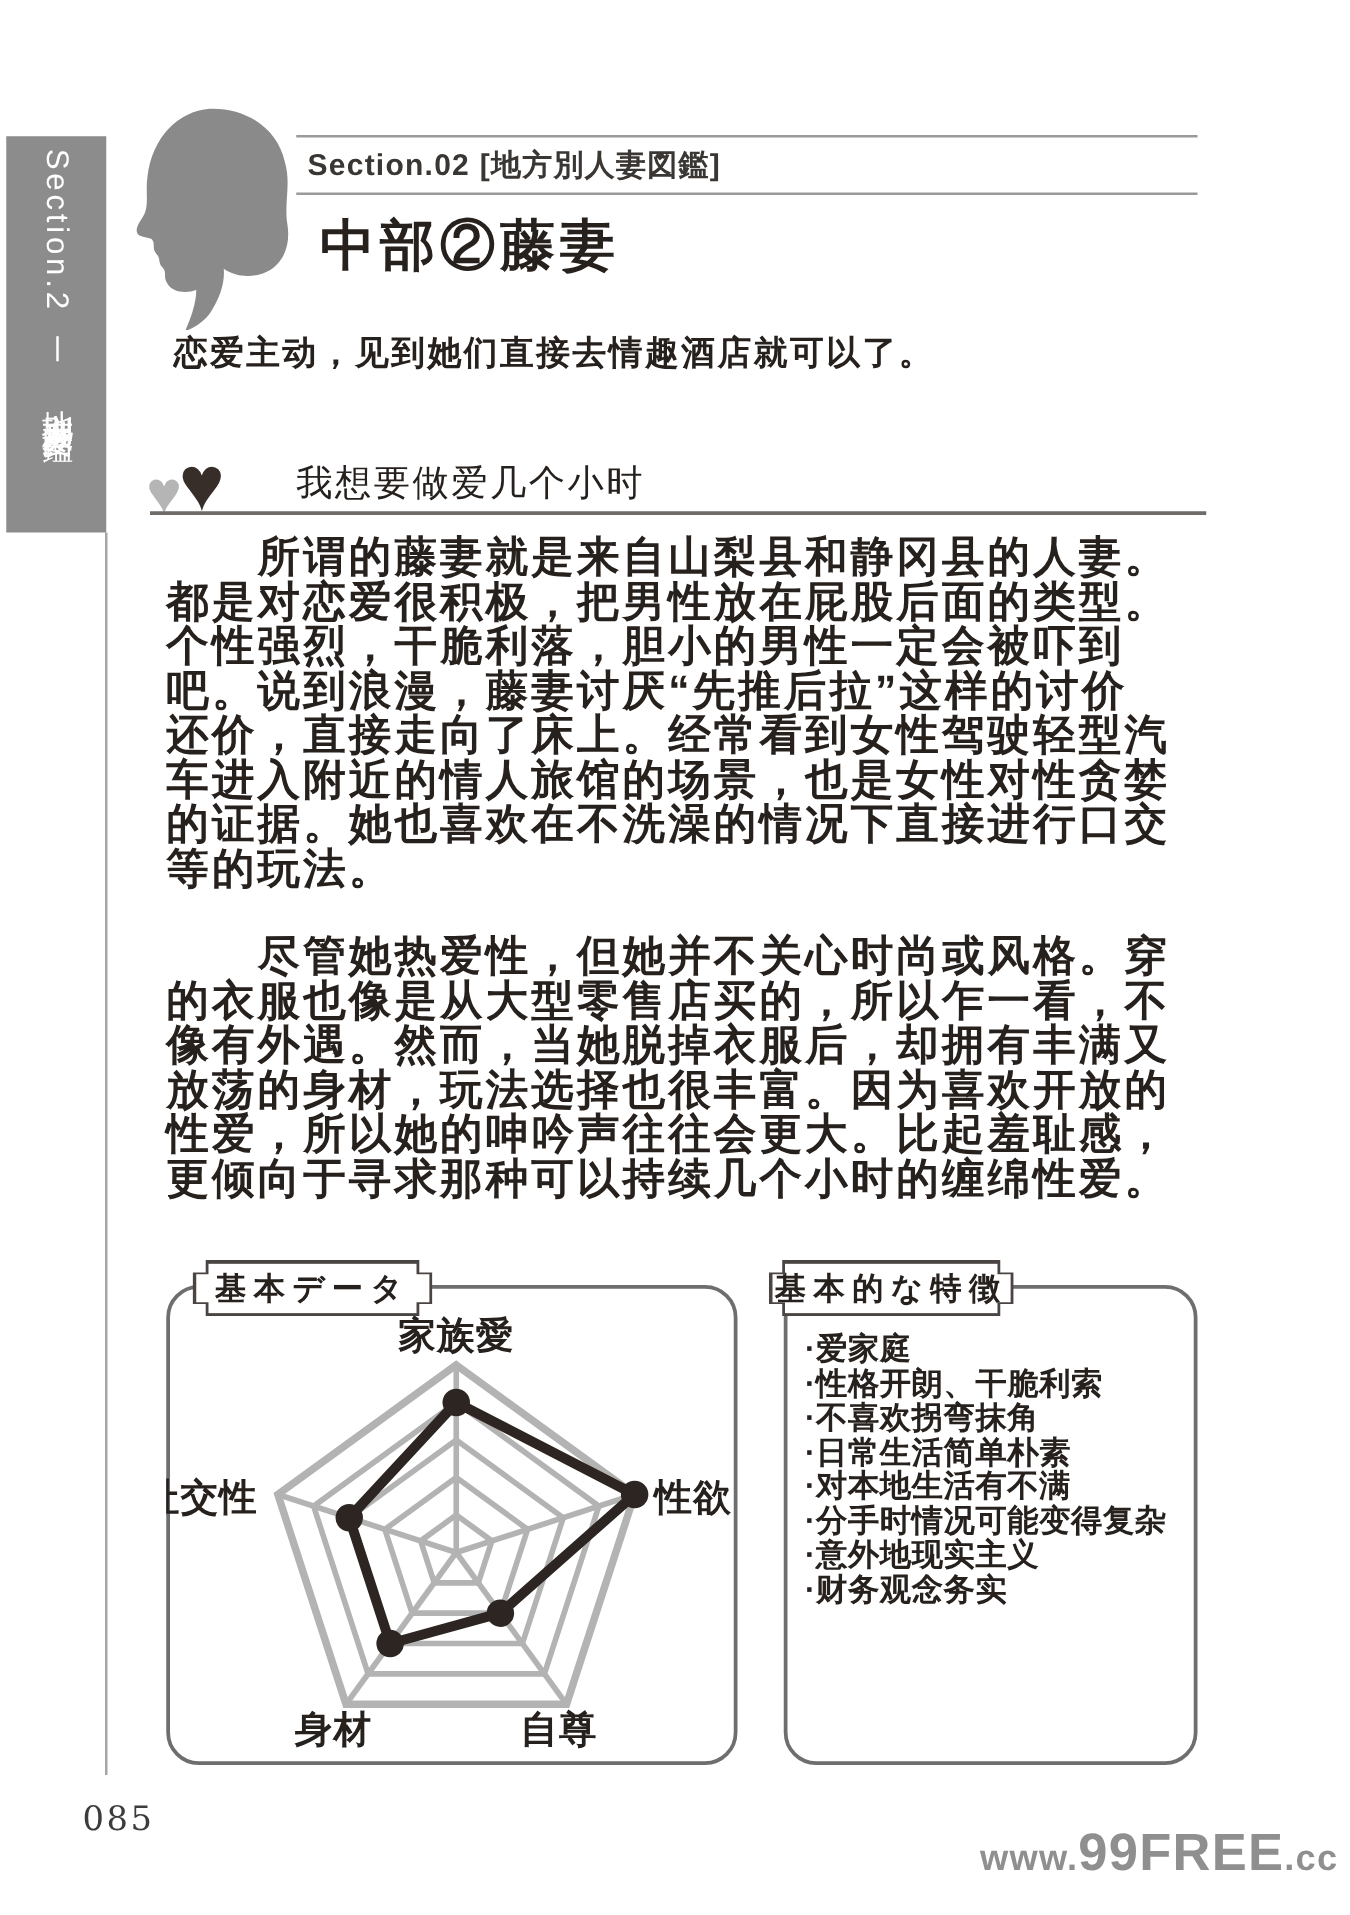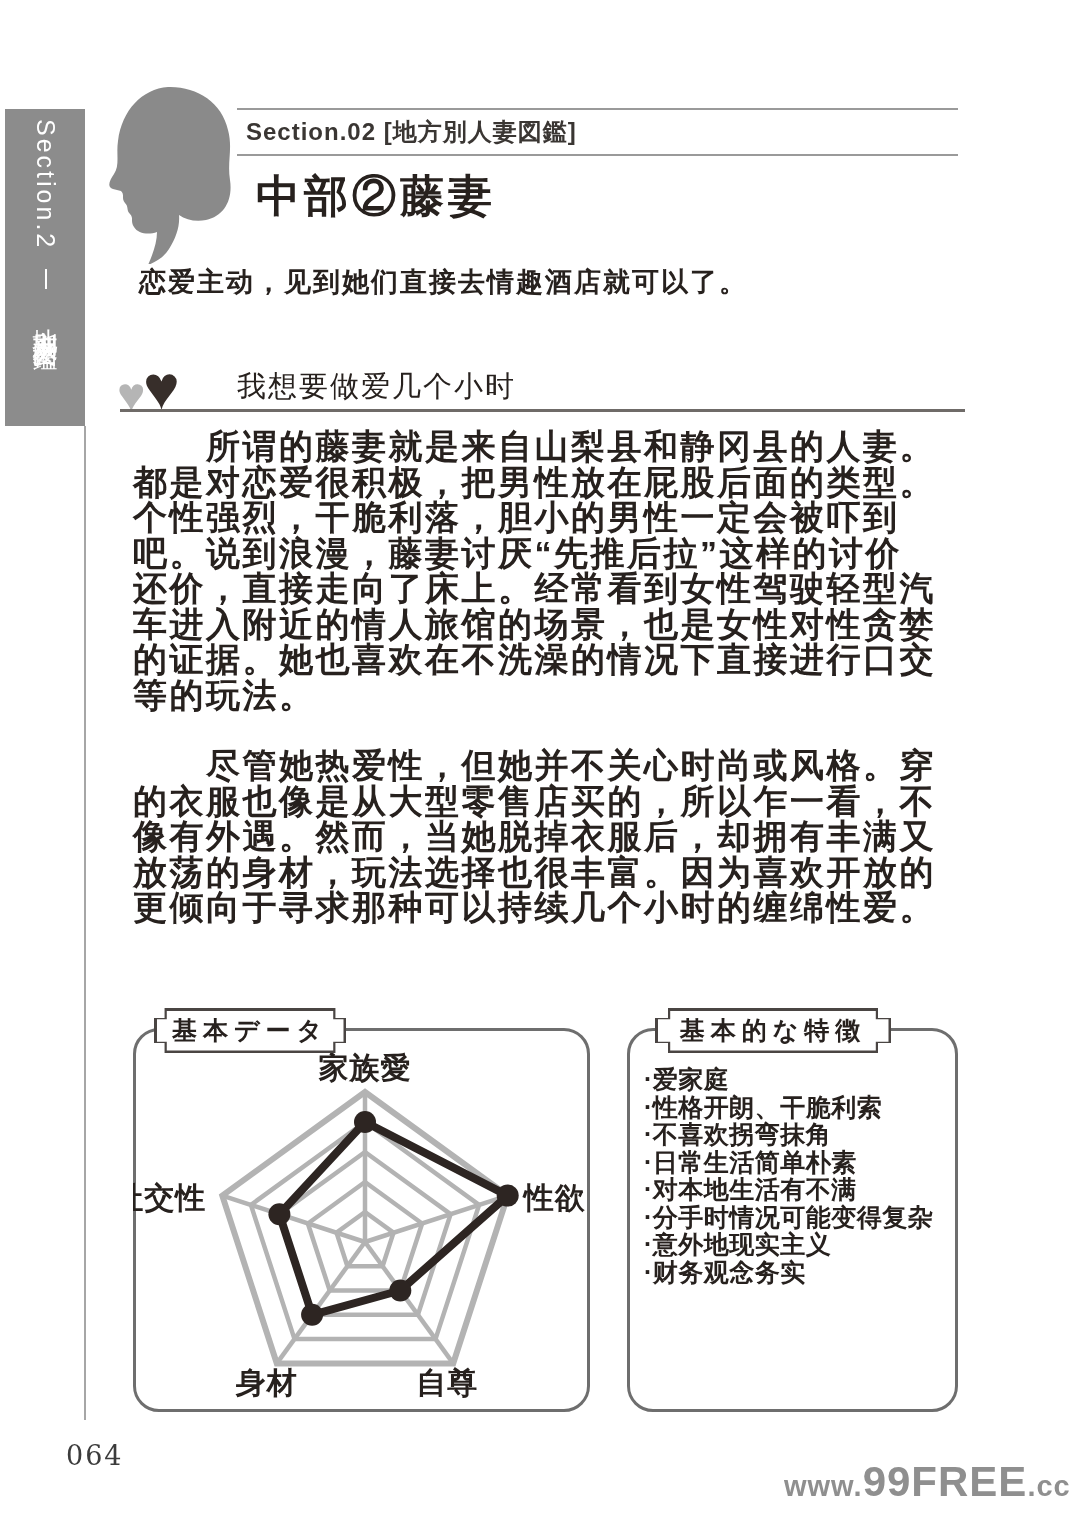--- a/index.html
+++ b/index.html
@@ -37,21 +37,21 @@
   
   .body-text{position:absolute;left:133px;top:429px;width:840px;font-size:34px;font-weight:700;letter-spacing:2.5px;line-height:35.5px;}
   .para + .para{margin-top:35px;}
   .line{white-space:nowrap;}
   
   .box{position:absolute;top:1028px;height:384px;border:3px solid #6e6e6e;border-radius:26px;background:#ffffff;box-sizing:border-box;}
   .box-left{left:133px;width:457px;}
   .box-right{left:627px;width:331px;}
   .plaque{position:absolute;top:1008px;height:45px;z-index:3;text-align:center;}
   .plaque-left{left:154px;width:192px;}
-  .plaque-right{left:655px;width:236px;border-radius:20px;}
+  .plaque-right{left:615px;width:196px;border-radius:20px;}
   .plaque-outer{width:100%;height:100%;background:#4a4543;position:relative;
     clip-path:polygon(0 22%,5.5% 22%,5.5% 0,94.5% 0,94.5% 22%,100% 22%,100% 78%,94.5% 78%,94.5% 100%,5.5% 100%,5.5% 78%,0 78%);}
   .plaque-inner{position:absolute;left:2.5px;right:2.5px;top:2.5px;bottom:2.5px;background:#ffffff;
     clip-path:polygon(0 22%,5.5% 22%,5.5% 0,94.5% 0,94.5% 22%,100% 22%,100% 78%,94.5% 78%,94.5% 100%,5.5% 100%,5.5% 78%,0 78%);
     display:flex;align-items:center;justify-content:center;font-size:25px;font-weight:700;letter-spacing:6px;white-space:nowrap;}
   #radar-svg{position:absolute;left:133px;top:1028px;z-index:2;}
   
   .features-list{position:absolute;left:644px;top:1066px;width:305px;font-size:25px;font-weight:700;line-height:27.5px;letter-spacing:0.5px;z-index:2;}
   .feature-item{white-space:nowrap;}
   
@@ -96,20 +96,21 @@
       <div class="line">还价，直接走向了床上。经常看到女性驾驶轻型汽</div>
       <div class="line">车进入附近的情人旅馆的场景，也是女性对性贪婪</div>
       <div class="line">的证据。她也喜欢在不洗澡的情况下直接进行口交</div>
       <div class="line">等的玩法。</div>
     </div>
     <div class="para">
       <div class="line">　　尽管她热爱性，但她并不关心时尚或风格。穿</div>
       <div class="line">的衣服也像是从大型零售店买的，所以乍一看，不</div>
       <div class="line">像有外遇。然而，当她脱掉衣服后，却拥有丰满又</div>
       <div class="line">放荡的身材，玩法选择也很丰富。因为喜欢开放的</div>
+      <div class="line">性爱，所以她的呻吟声往往会更大。比起羞耻感，</div>
       <div class="line">更倾向于寻求那种可以持续几个小时的缠绵性爱。</div>
     </div>
   </div>
 
 <div class="box box-left"></div>
 <div class="plaque plaque-left">
   <div class="plaque-outer">
     <div class="plaque-inner">基本データ</div>
   </div>
 </div>
@@ -147,16 +148,16 @@
     <div class="feature-item">·爱家庭</div>
     <div class="feature-item">·性格开朗、干脆利索</div>
     <div class="feature-item">·不喜欢拐弯抹角</div>
     <div class="feature-item">·日常生活简单朴素</div>
     <div class="feature-item">·对本地生活有不满</div>
     <div class="feature-item">·分手时情况可能变得复杂</div>
     <div class="feature-item">·意外地现实主义</div>
     <div class="feature-item">·财务观念务实</div>
   </div>
 
-<div class="page-number">064</div>
+<div class="page-number">085</div>
 <div class="watermark">
   <span class="wm-small">www.</span><span class="wm-big">99FREE</span><span class="wm-small">.cc</span>
 </div>
 
 </body></html>

